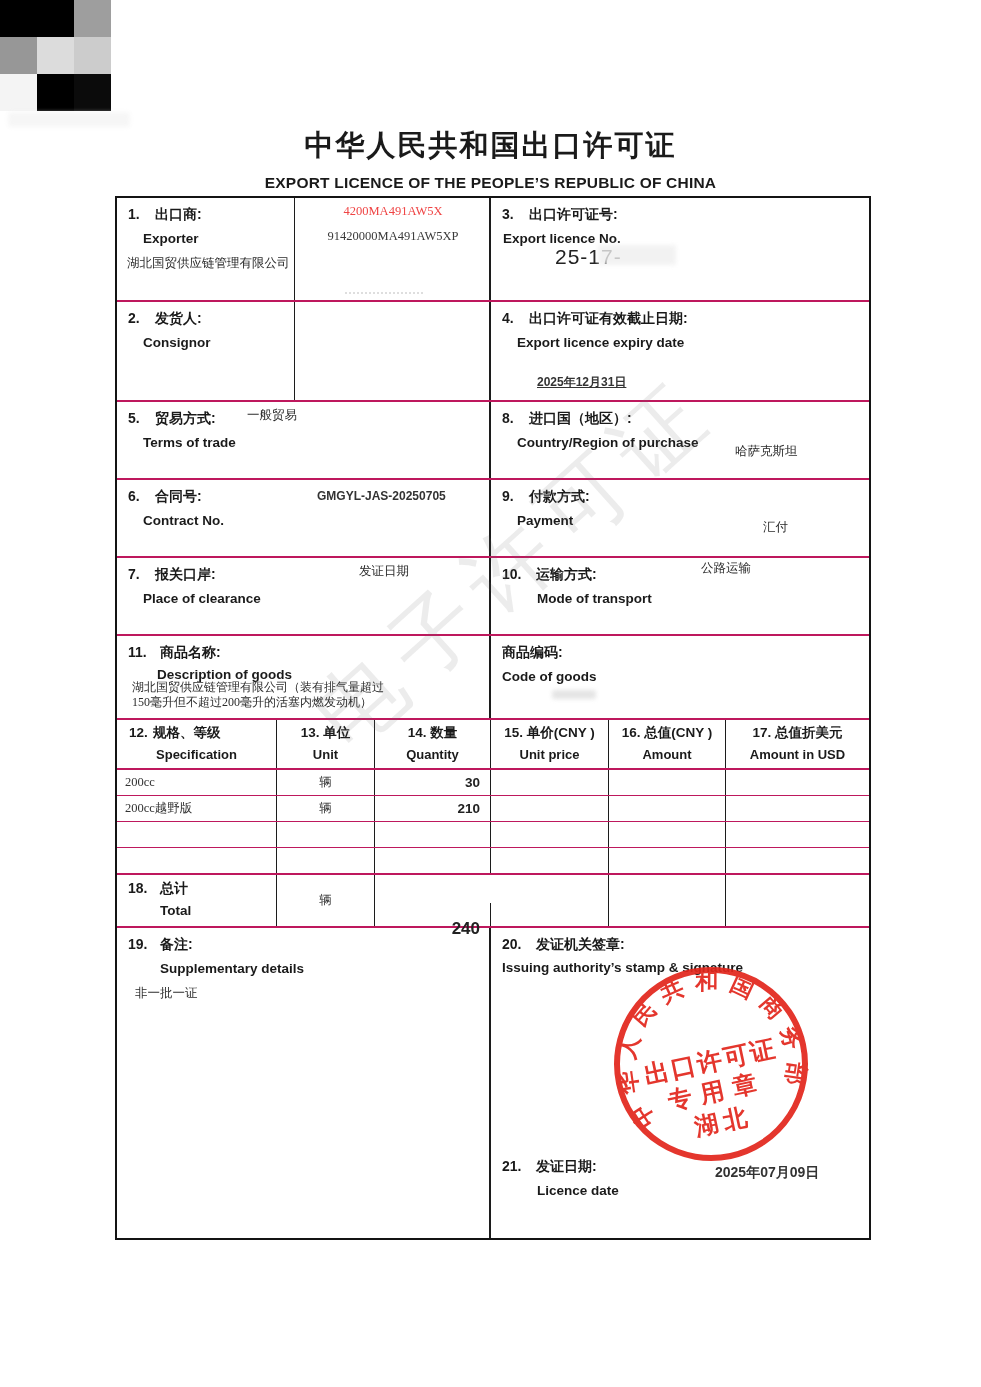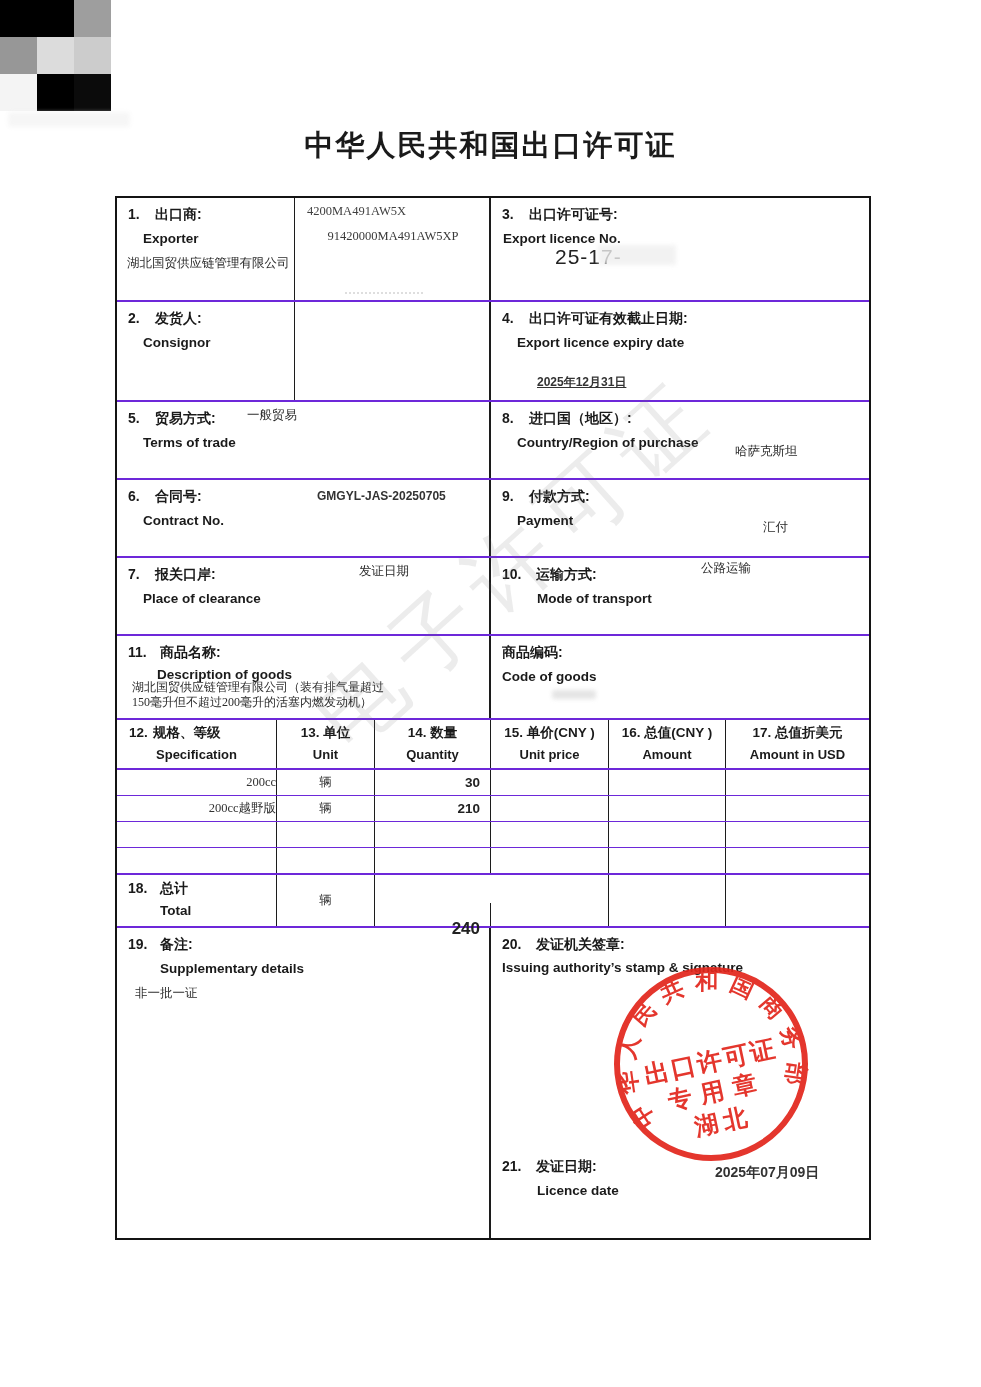--- a/index.html
+++ b/index.html
@@ -18,56 +18,56 @@
     font-size:29px;font-weight:700;letter-spacing:2px;}
   .title-en{position:absolute;left:0;top:174px;width:100%;text-align:center;
     font-size:15.5px;font-weight:700;letter-spacing:0.2px;}
   
   .watermark{position:absolute;left:255px;top:505px;width:520px;text-align:center;
     font-family:"Liberation Serif",serif;font-size:86px;letter-spacing:14px;
     color:rgba(110,110,110,0.13);transform:rotate(-42deg);transform-origin:center;
     pointer-events:none;z-index:6;white-space:nowrap;}
   
   .tbl{position:absolute;left:115px;top:196px;width:752px;border:2.2px solid #141414;z-index:2;}
-  .r{display:flex;border-bottom:2px solid #6d28d9;box-sizing:border-box;}
+  .r{display:flex;border-bottom:2px solid #be185d;box-sizing:border-box;}
   .r.thin{border-bottom-width:1.4px;}
   .r.last{border-bottom:none;}
   .c{box-sizing:border-box;border-right:2px solid #1c1c1c;position:relative;flex:0 0 auto;}
   .c.thinr{border-right-width:1.4px;}
   .c.lastc{border-right:none;}
   
   .lbl{padding:8px 0 0 11px;font-weight:700;font-size:14px;white-space:nowrap;}
   .lbl .num{display:inline-block;min-width:27px;}
   .en{margin:7px 0 0 40px;font-weight:700;font-size:13.5px;white-space:nowrap;}
   .en.m12{margin-left:12px;}
   .en.m26{margin-left:26px;}
   .en.m46{margin-left:46px;}
   
   .val{position:absolute;font-family:"Liberation Serif",serif;font-size:12.5px;color:#2b2b2b;white-space:nowrap;}
   .val.sansv{font-family:"Liberation Sans",sans-serif;font-weight:600;color:#333;}
-  .v-code1{left:12px;top:6px;width:100%;color:#404040;}
+  .v-code1{left:0;top:6px;width:100%;text-align:center;color:#ef4444;}
   .v-code2{left:0;top:31px;width:100%;text-align:center;color:#3a3a3a;}
   .v-exporter{left:10px;top:57px;}
   .v-licno{left:64px;top:47px;font-family:"Liberation Sans",sans-serif;font-size:21px;font-weight:500;letter-spacing:1px;color:#222;}
   .v-expiry{left:46px;top:72px;font-size:12px;text-decoration:underline;}
   .v-terms{left:130px;top:5px;}
   .v-country{left:244px;top:41px;}
   .v-contract{left:200px;top:9px;font-size:12px;}
   .v-payment{left:272px;top:39px;}
   .v-clearance{left:242px;top:5px;}
   .v-transport{left:210px;top:2px;}
   .v-goods{left:15px;top:44px;width:252px;white-space:normal;font-size:12px;line-height:15px;}
   .v-remarks{left:18px;top:57px;}
   
   .hc{text-align:center;}
   .h1{font-weight:700;font-size:13.5px;padding-top:4px;white-space:nowrap;}
   .h1 .num{display:inline-block;min-width:24px;text-align:left;}
   .h2{font-weight:700;font-size:13px;padding-top:5px;white-space:nowrap;}
   .hc.lefth .h1{text-align:left;padding-left:12px;}
-  .cell-spec{font-family:"Liberation Serif",serif;font-size:12.5px;color:#333;padding-left:8px;line-height:25px;text-align:right;}
+  .cell-spec{font-family:"Liberation Serif",serif;font-size:12.5px;color:#333;padding-left:8px;line-height:25px;}
   .cell-unit{font-family:"Liberation Serif",serif;font-size:12.5px;color:#333;text-align:center;line-height:25px;}
   .cell-qty{font-size:13.5px;font-weight:600;text-align:right;padding-right:10px;line-height:25px;color:#222;}
   .tot-unit{line-height:51px;}
   .tot-qty{line-height:51px;font-size:17px;margin-top:28px;}
   
   .stamp{position:absolute;left:118px;top:34px;width:204px;height:204px;z-index:8;
     transform:rotate(-12deg);opacity:0.92;}
   
   .box21{position:absolute;left:0;top:224px;width:100%;}
   .v-licdate{left:224px;top:12px;font-family:"Liberation Sans",sans-serif;font-weight:600;font-size:14px;color:#333;position:absolute;white-space:nowrap;}
@@ -85,20 +85,21 @@
     <div style="background: rgb(151, 151, 151);"></div>
     <div style="background: rgb(220, 220, 220);"></div>
     <div style="background: rgb(204, 204, 204);"></div>
     <div style="background: rgb(244, 244, 244);"></div>
     <div style="background: rgb(0, 0, 0);"></div>
     <div style="background: rgb(11, 11, 11);"></div>
   </div>
   <div class="smudge" style="left:8px;top:112px;width:122px;height:15px;opacity:.55;"></div>
 
   <div class="title-cn">中华人民共和国出口许可证</div>
+  <div class="title-en">EXPORT LICENCE OF THE PEOPLE’S REPUBLIC OF CHINA</div>
 
   <div class="watermark">电子许可证</div>
 
   <div class="dots" style="left:345px;top:292px;width:78px;"></div>
   <div class="smudge" style="left:598px;top:245px;width:78px;height:20px;opacity:.8;z-index:4;"></div>
   <div class="smudge" style="left:552px;top:690px;width:44px;height:9px;background:#e2e2e2;opacity:.9;z-index:4;"></div>
 
   <div class="tbl">
 
     <div class="r" style="height:104px;">

